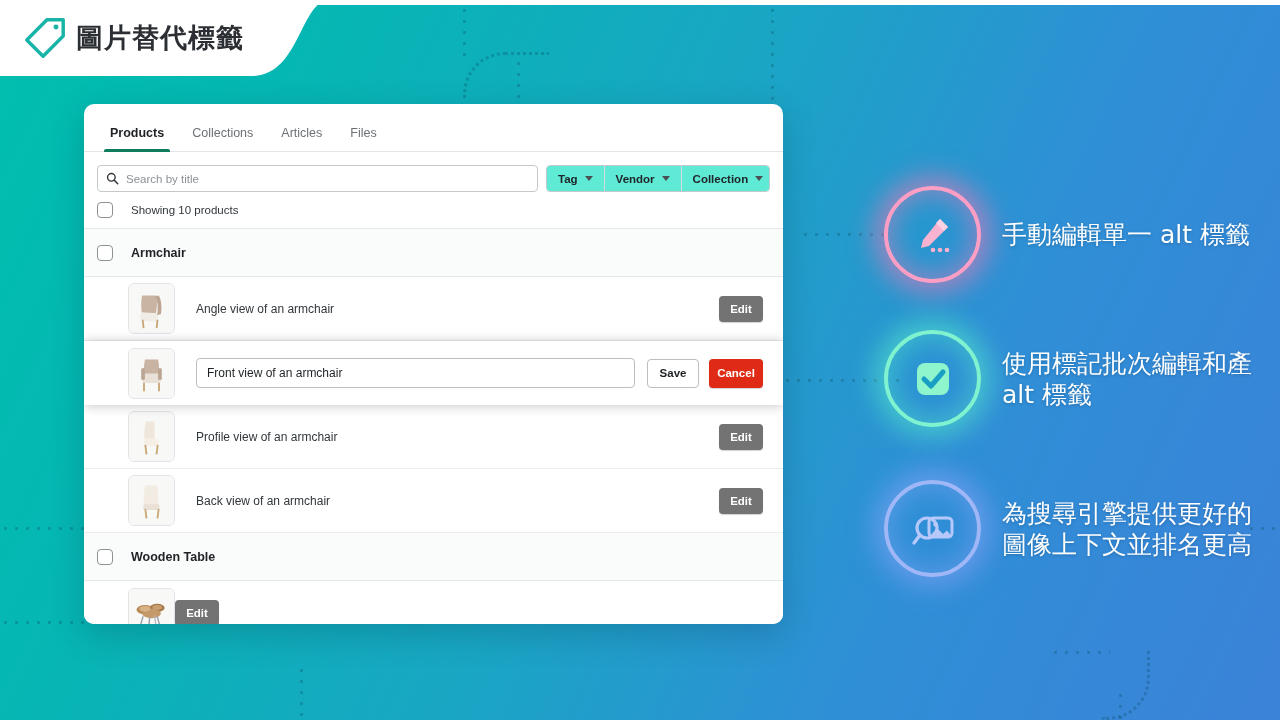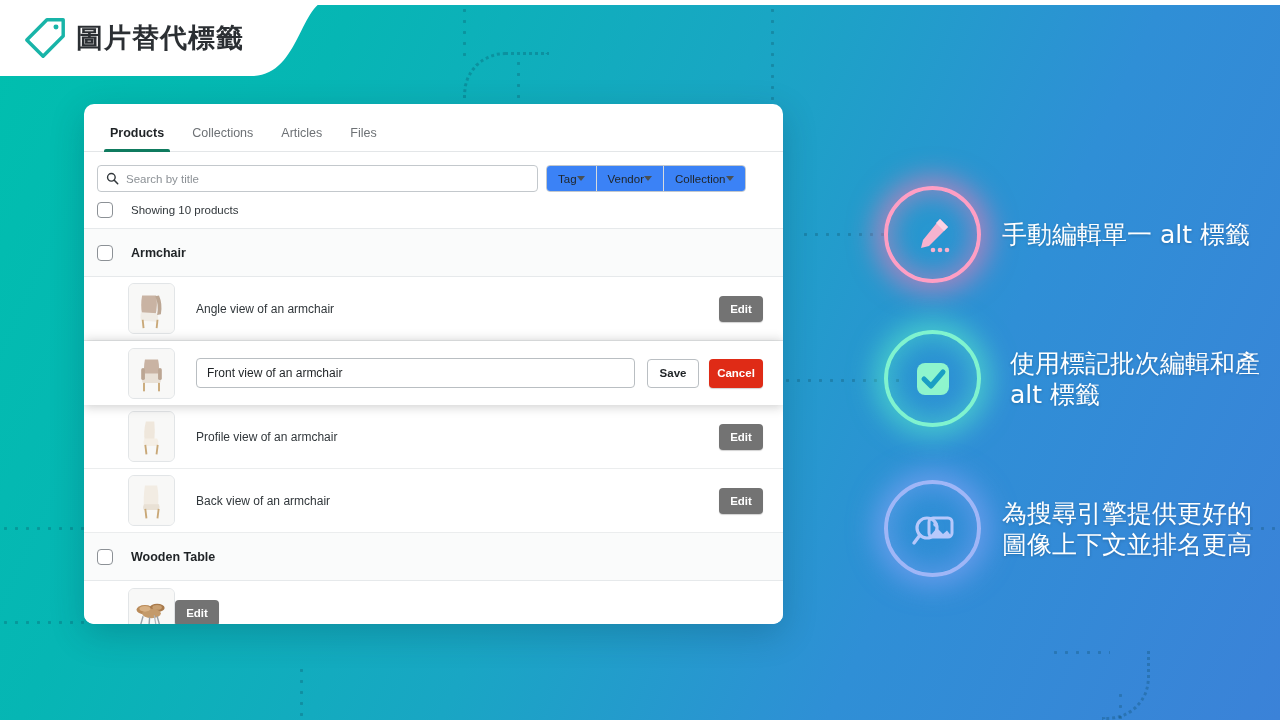--- a/index.html
+++ b/index.html
@@ -128,25 +128,26 @@
     background: transparent;
   }
   #search-input::placeholder { color: #8c9196; }
   #filter-group {
     display: flex; align-items: stretch;
     height: 27px;
     border: 1px solid #c3c8cc; border-radius: 4px;
     overflow: hidden; background: #fff;
   }
   .filter-btn {
-    display: flex; align-items: center; 
+    display: flex; align-items: center; gap: 7px;
     padding: 0 11px; font-size: 11.5px; color: #20262b;
-    cursor: pointer; background: #3b82f6;
+    cursor: pointer; background: #5eead4;
     border-right: 1px solid #d7dbde;
     white-space: nowrap;
+    font-weight: bold;
   }
   .filter-btn:last-child { border-right: none; }
   .caret {
     width: 0; height: 0;
     border-left: 4px solid transparent;
     border-right: 4px solid transparent;
     border-top: 5px solid #4a5054;
   }
 
   
@@ -257,21 +258,21 @@
   .feature-text {
     margin-left: 21px; color: #ffffff;
     font-size: 25px; line-height: 31px;
     font-family: "DejaVu Sans", "Liberation Sans", sans-serif;
     white-space: pre-line;
     text-shadow: 0 1px 3px rgba(0,30,50,.25);
   }
 
   #feature-1 { left: 884px; top: 186px; }
   #feature-1 .ring { border-color: #ff9ec4; box-shadow: 0 0 26px 10px rgba(255,120,180,.55), inset 0 0 22px 6px rgba(255,120,180,.40); }
-  #feature-2 { left: 884px; top: 330px; gap: 8px; }
+  #feature-2 { left: 884px; top: 330px; }
   #feature-2 .ring { border-color: #7ff3cf; box-shadow: 0 0 26px 10px rgba(90,240,200,.55), inset 0 0 22px 6px rgba(90,240,200,.38); }
   #feature-3 { left: 884px; top: 480px; }
   #feature-3 .ring { border-color: #9fb6f7; box-shadow: 0 0 26px 10px rgba(140,165,250,.55), inset 0 0 22px 6px rgba(140,165,250,.38); }
 </style>
 </head>
 <body>
 
 <div id="stage">
 
   <div class="dots-v" style="left:463px; top:5px;  height:54px;"></div>

